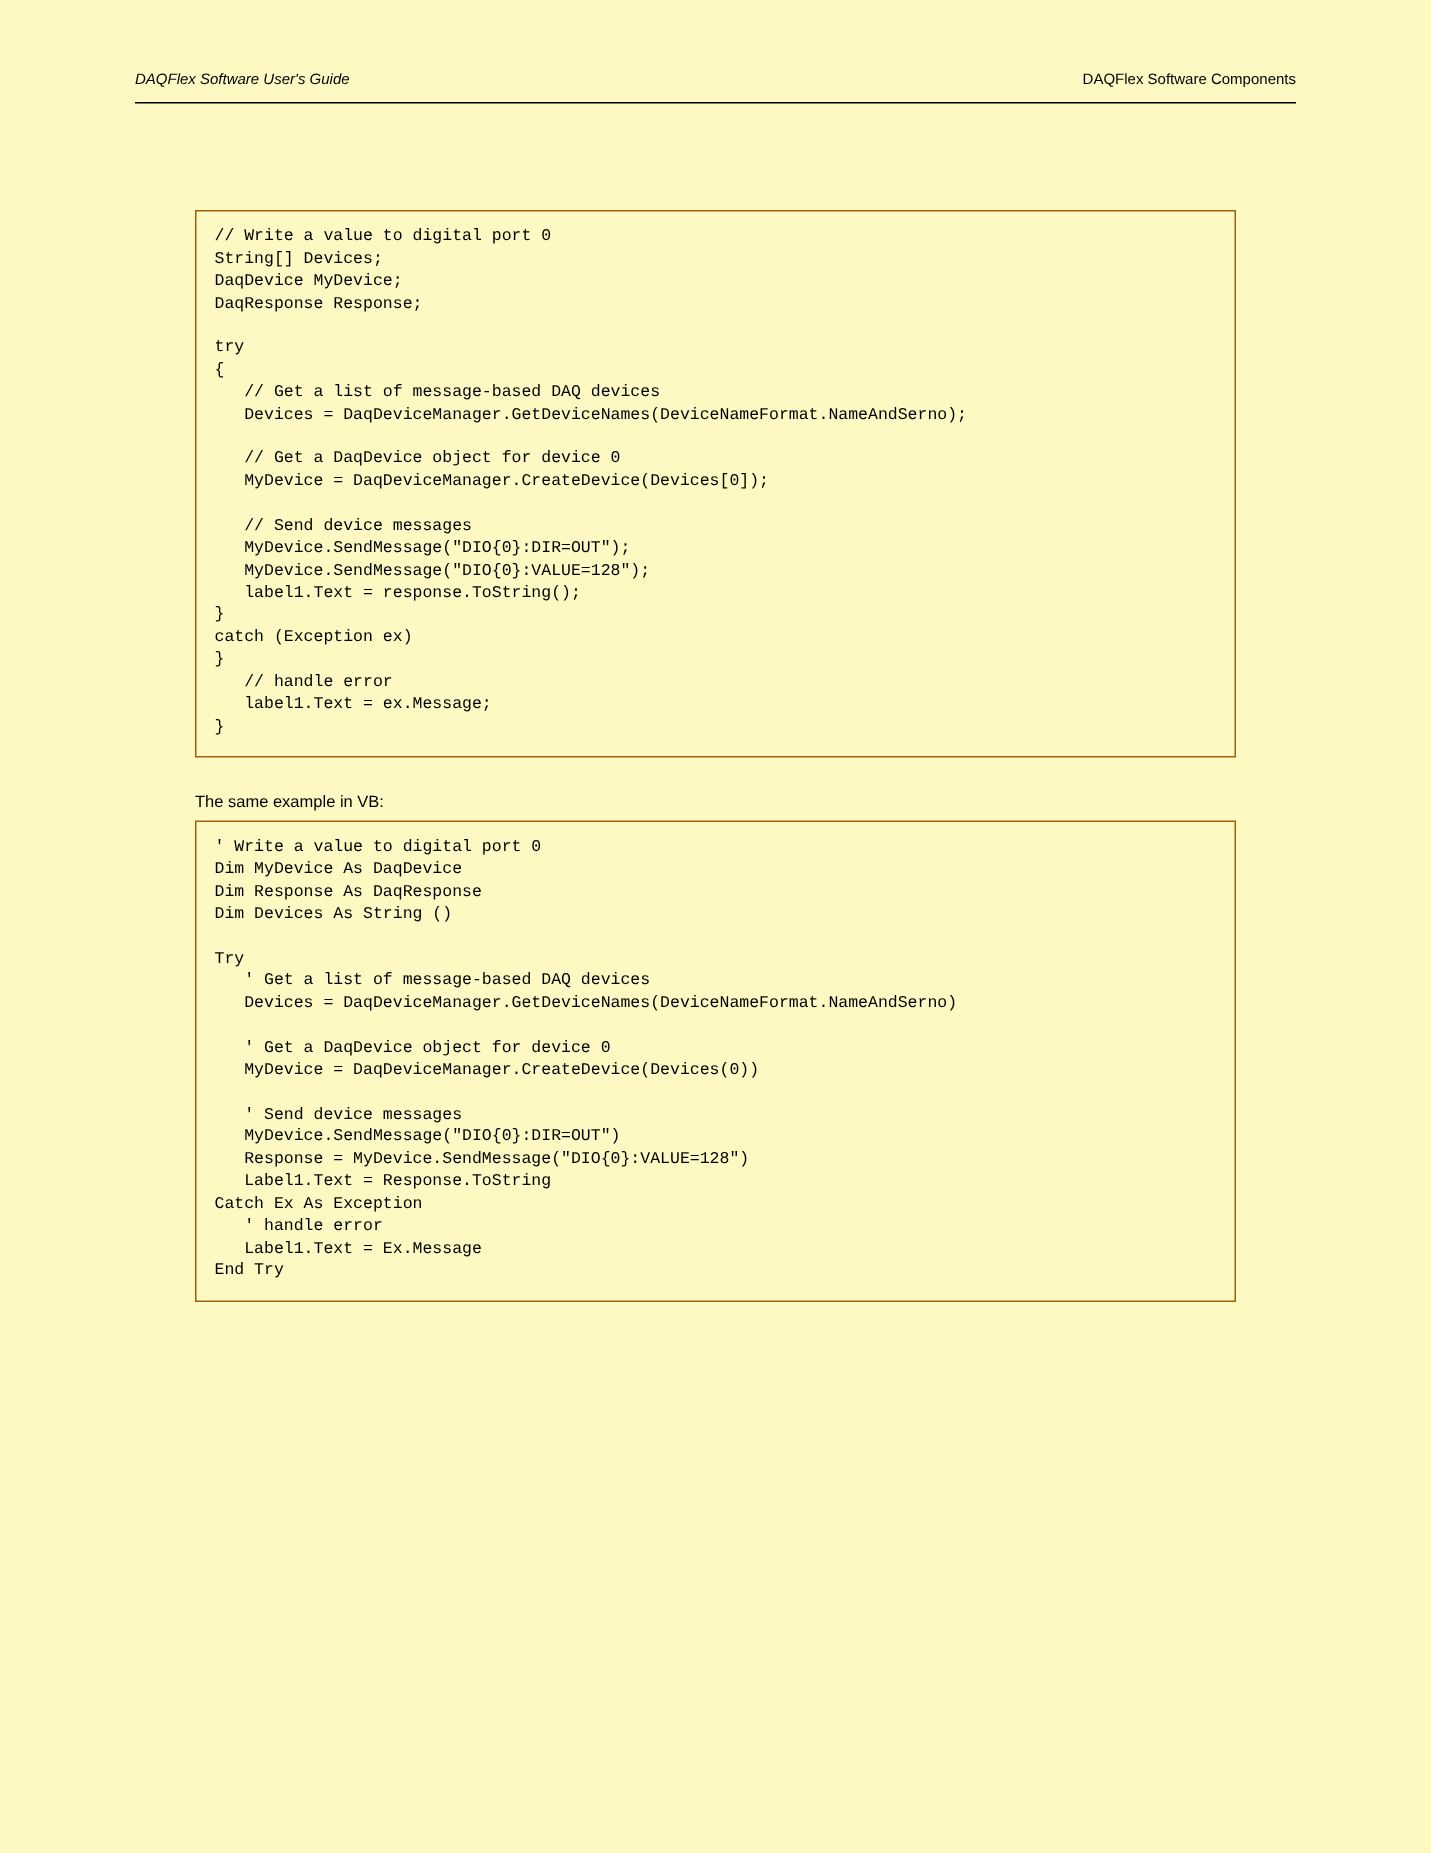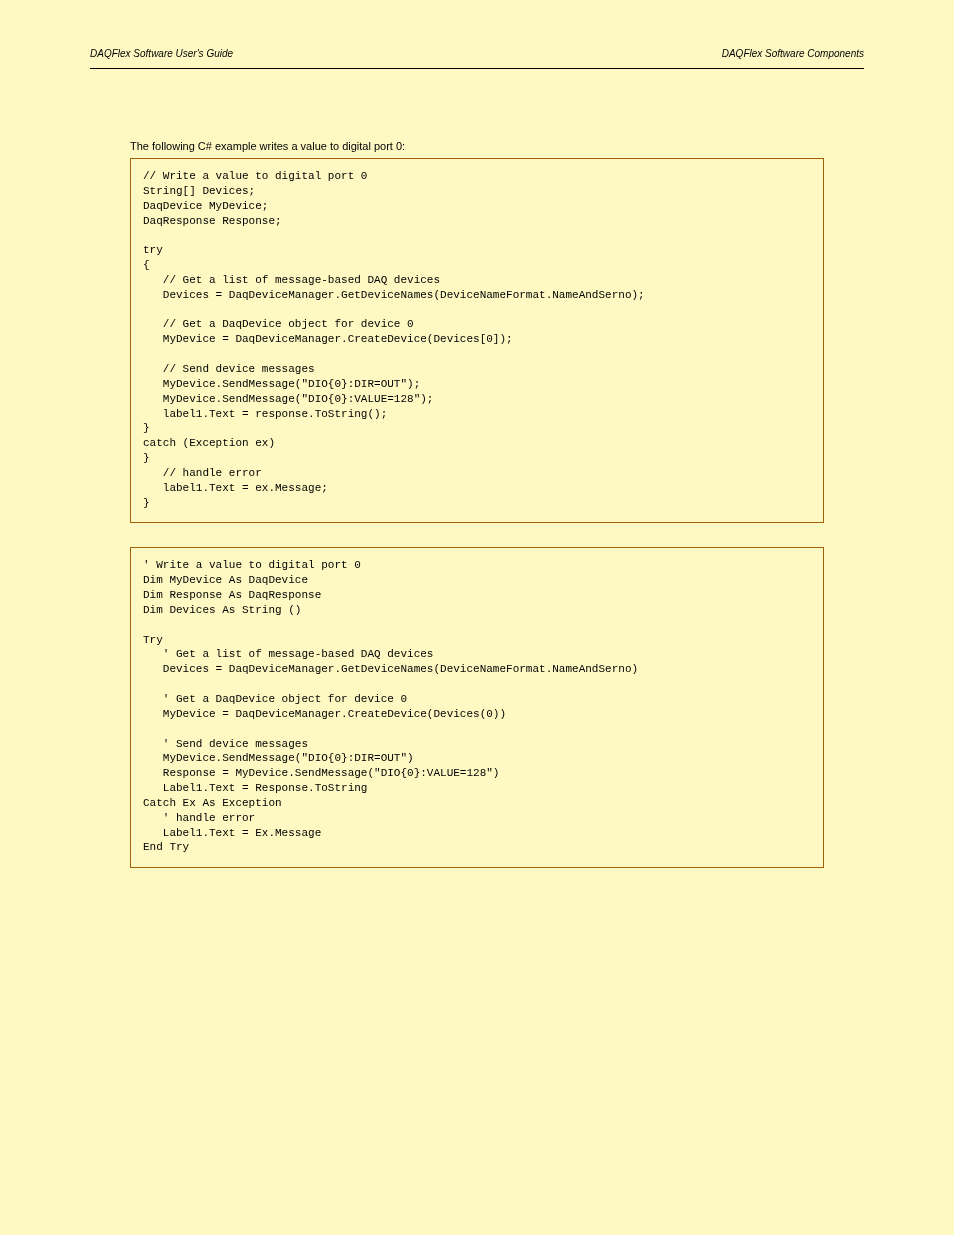--- a/index.html
+++ b/index.html
@@ -29,21 +29,20 @@
     top: 48px;
     font-size: 10px;
     font-style: italic;
     color: #000;
   }
   .header-right {
     position: absolute;
     right: 90px;
     top: 48px;
     font-size: 10px;
-    font-style: italic;
     color: #000;
     text-align: left;
   }
   .content {
     position: absolute;
     left: 130px;
     right: 130px;
     top: 140px;
   }
   .intro-line {
@@ -75,21 +74,20 @@
 <body>
 
 <div class="page">
 
   <div class="header-left">DAQFlex Software User's Guide</div>
   <div class="header-right">DAQFlex Software Components</div>
   <div class="top-rule"></div>
 
   <div class="content">
 
-    <div class="intro-line">The following C# example writes a value to digital port 0:</div>
 
     <div class="code-box">
       <pre>// Write a value to digital port 0
 String[] Devices;
 DaqDevice MyDevice;
 DaqResponse Response;
 
 try
 {
    // Get a list of message-based DAQ devices
@@ -103,20 +101,21 @@
    MyDevice.SendMessage("DIO{0}:VALUE=128");
    label1.Text = response.ToString();
 }
 catch (Exception ex)
 }
    // handle error
    label1.Text = ex.Message;
 }</pre>
     </div>
 
+    <div class="intro-line">The same example in VB:</div>
 
     <div class="code-box">
       <pre>' Write a value to digital port 0
 Dim MyDevice As DaqDevice
 Dim Response As DaqResponse
 Dim Devices As String ()
 
 Try
    ' Get a list of message-based DAQ devices
    Devices = DaqDeviceManager.GetDeviceNames(DeviceNameFormat.NameAndSerno)

